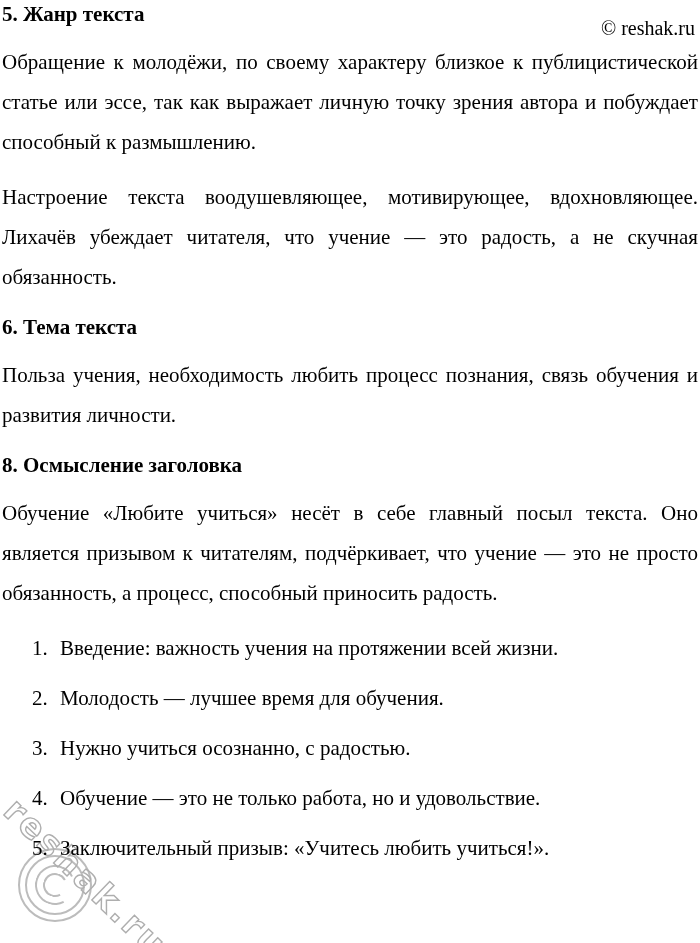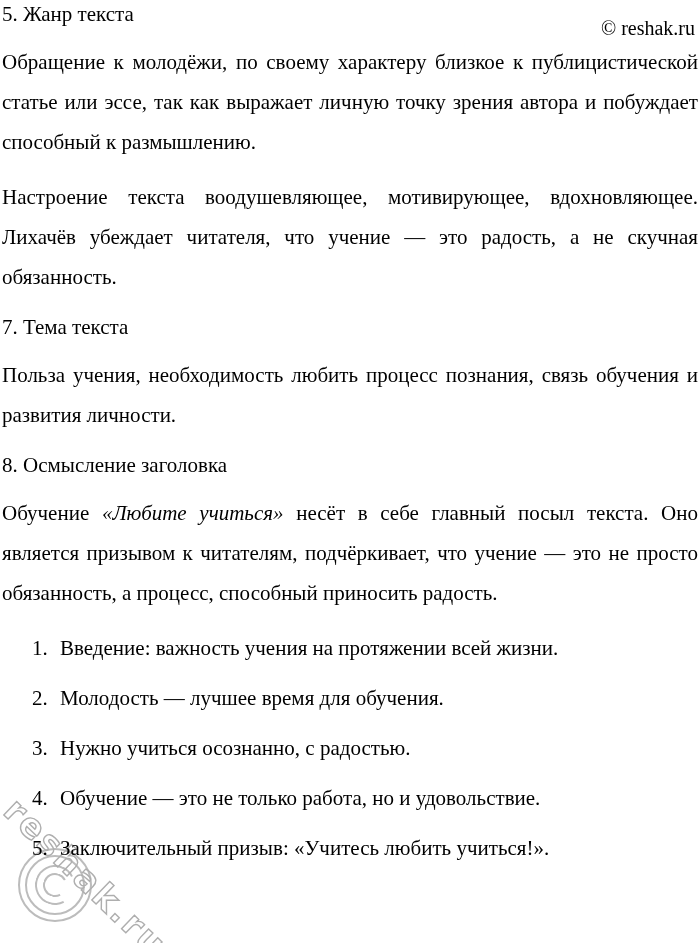--- a/index.html
+++ b/index.html
@@ -25,32 +25,32 @@
     position: absolute;
     top: 2px; right: 5px;
     font-size: 20px;
     line-height: 25px;
     z-index: 2;
     white-space: nowrap;
     margin-top: 14px;
   }
   .sec-heading {
     font-size: 21px;
-    font-weight: normal;
+    font-weight: bold;
     line-height: 25px;
     margin: 18px 0 0 0;
   }
   .section:first-child .sec-heading { margin-top: 2px; }
   .sec-body {
     font-size: 21px;
     line-height: 40px;
     margin: 15px 0 0 0;
     text-align: justify;
   }
-  .italic-run { font-style: italic; }
+  .italic-run { }
   .plan {
     list-style: none;
     margin: 15px 0 0 0;
     padding: 0 0 0 30px;
   }
   .plan li {
     display: flex;
     font-size: 21px;
     line-height: 40px;
     margin: 0 0 10px 0;
@@ -111,21 +111,21 @@
     <div class="section">
       <h2 class="sec-heading">5. Жанр текста</h2>
       <p class="sec-body">Обращение к молодёжи, по своему характеру близкое к публицистической статье или эссе, так как выражает личную точку зрения автора и побуждает способный к размышлению.</p>
     </div>
 
     <div class="section">
       <p class="sec-body">Настроение текста воодушевляющее, мотивирующее, вдохновляющее. Лихачёв убеждает читателя, что учение — это радость, а не скучная обязанность.</p>
     </div>
 
     <div class="section">
-      <h2 class="sec-heading">7. Тема текста</h2>
+      <h2 class="sec-heading">6. Тема текста</h2>
       <p class="sec-body">Польза учения, необходимость любить процесс познания, связь обучения и развития личности.</p>
     </div>
 
     <div class="section">
       <h2 class="sec-heading">8. Осмысление заголовка</h2>
       <p class="sec-body"><span>Обучение </span><span class="italic-run">«Любите учиться»</span><span> несёт в себе главный посыл текста. Оно является призывом к читателям, подчёркивает, что учение — это не просто обязанность, а процесс, способный приносить радость.</span></p>
     </div>
 
     <div class="section">
       <ol class="plan">

